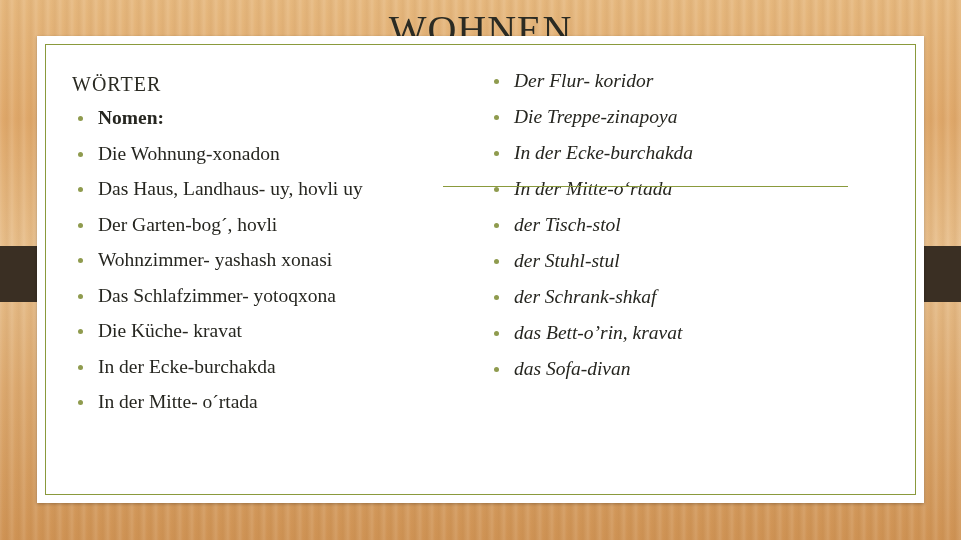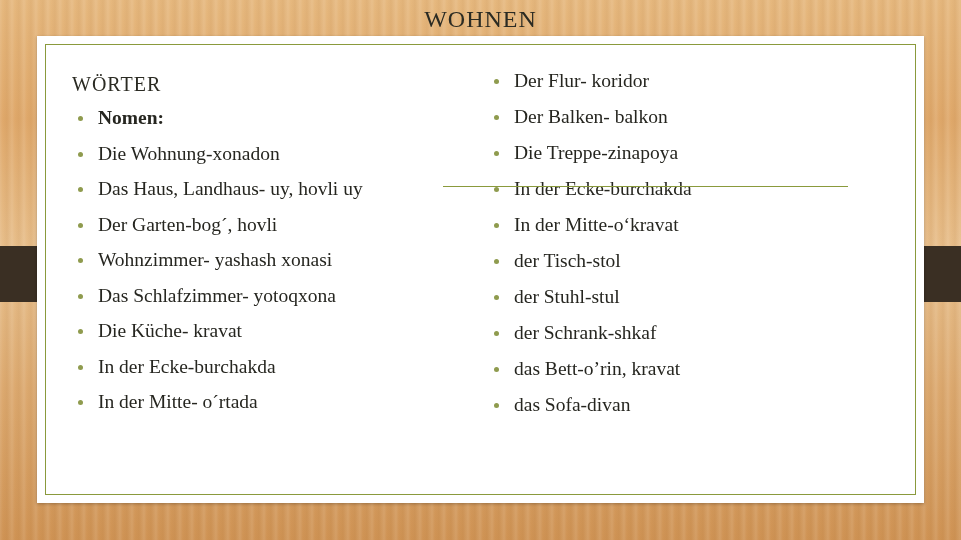--- a/index.html
+++ b/index.html
@@ -36,21 +36,21 @@
   }
   .bar.left { left: 0; }
   .bar.right { right: 0; }
 
   .title {
     position: absolute;
     top: 6px;
     left: 0;
     width: 961px;
     text-align: center;
-    font-size: 24px;
+    font-size: 40px;
     letter-spacing: 1px;
     color: #2b2b23;
     font-family: "Liberation Serif", serif;
   }
 
   .card {
     position: absolute;
     left: 37px;
     top: 36px;
     width: 887px;
@@ -76,20 +76,21 @@
     position: relative;
     box-sizing: border-box;
   }
   .col-left {
     width: 420px;
     padding: 18px 10px 0 26px;
   }
   .col-right {
     flex: 1;
     padding: 26px 10px 0 22px;
+    font-style: italic;
   }
 
   .col-head {
     text-align: left;
     font-size: 20px;
     color: #2b2b23;
     letter-spacing: 1px;
     margin: 10px 0 12px 0;
     padding-right: 70px;
   }
@@ -156,24 +157,23 @@
             <li><span class="dot"></span><span>Das Schlafzimmer- yotoqxona</span></li>
             <li><span class="dot"></span><span>Die Küche- kravat</span></li>
             <li><span class="dot"></span><span>In der Ecke-burchakda</span></li>
             <li><span class="dot"></span><span>In der Mitte- o´rtada</span></li>
           </ul>
         </div>
 
         <div class="col col-right">
           <ul class="bullets">
             <li><span class="dot"></span><span>Der Flur- koridor</span></li>
-            <li><span class="dot"></span><span>Der Balken- balkon</span></li>
             <li><span class="dot"></span><span>Die Treppe-zinapoya</span></li>
             <li><span class="dot"></span><span>In der Ecke-burchakda</span></li>
-            <li><span class="dot"></span><span>In der Mitte-o‘kravat</span></li>
+            <li><span class="dot"></span><span>In der Mitte-o‘rtada</span></li>
             <li><span class="dot"></span><span>der Tisch-stol</span></li>
             <li><span class="dot"></span><span>der Stuhl-stul</span></li>
             <li><span class="dot"></span><span>der Schrank-shkaf</span></li>
             <li><span class="dot"></span><span>das Bett-o’rin, kravat</span></li>
             <li><span class="dot"></span><span>das Sofa-divan</span></li>
           </ul>
         </div>
 
       </div>
     </div>

